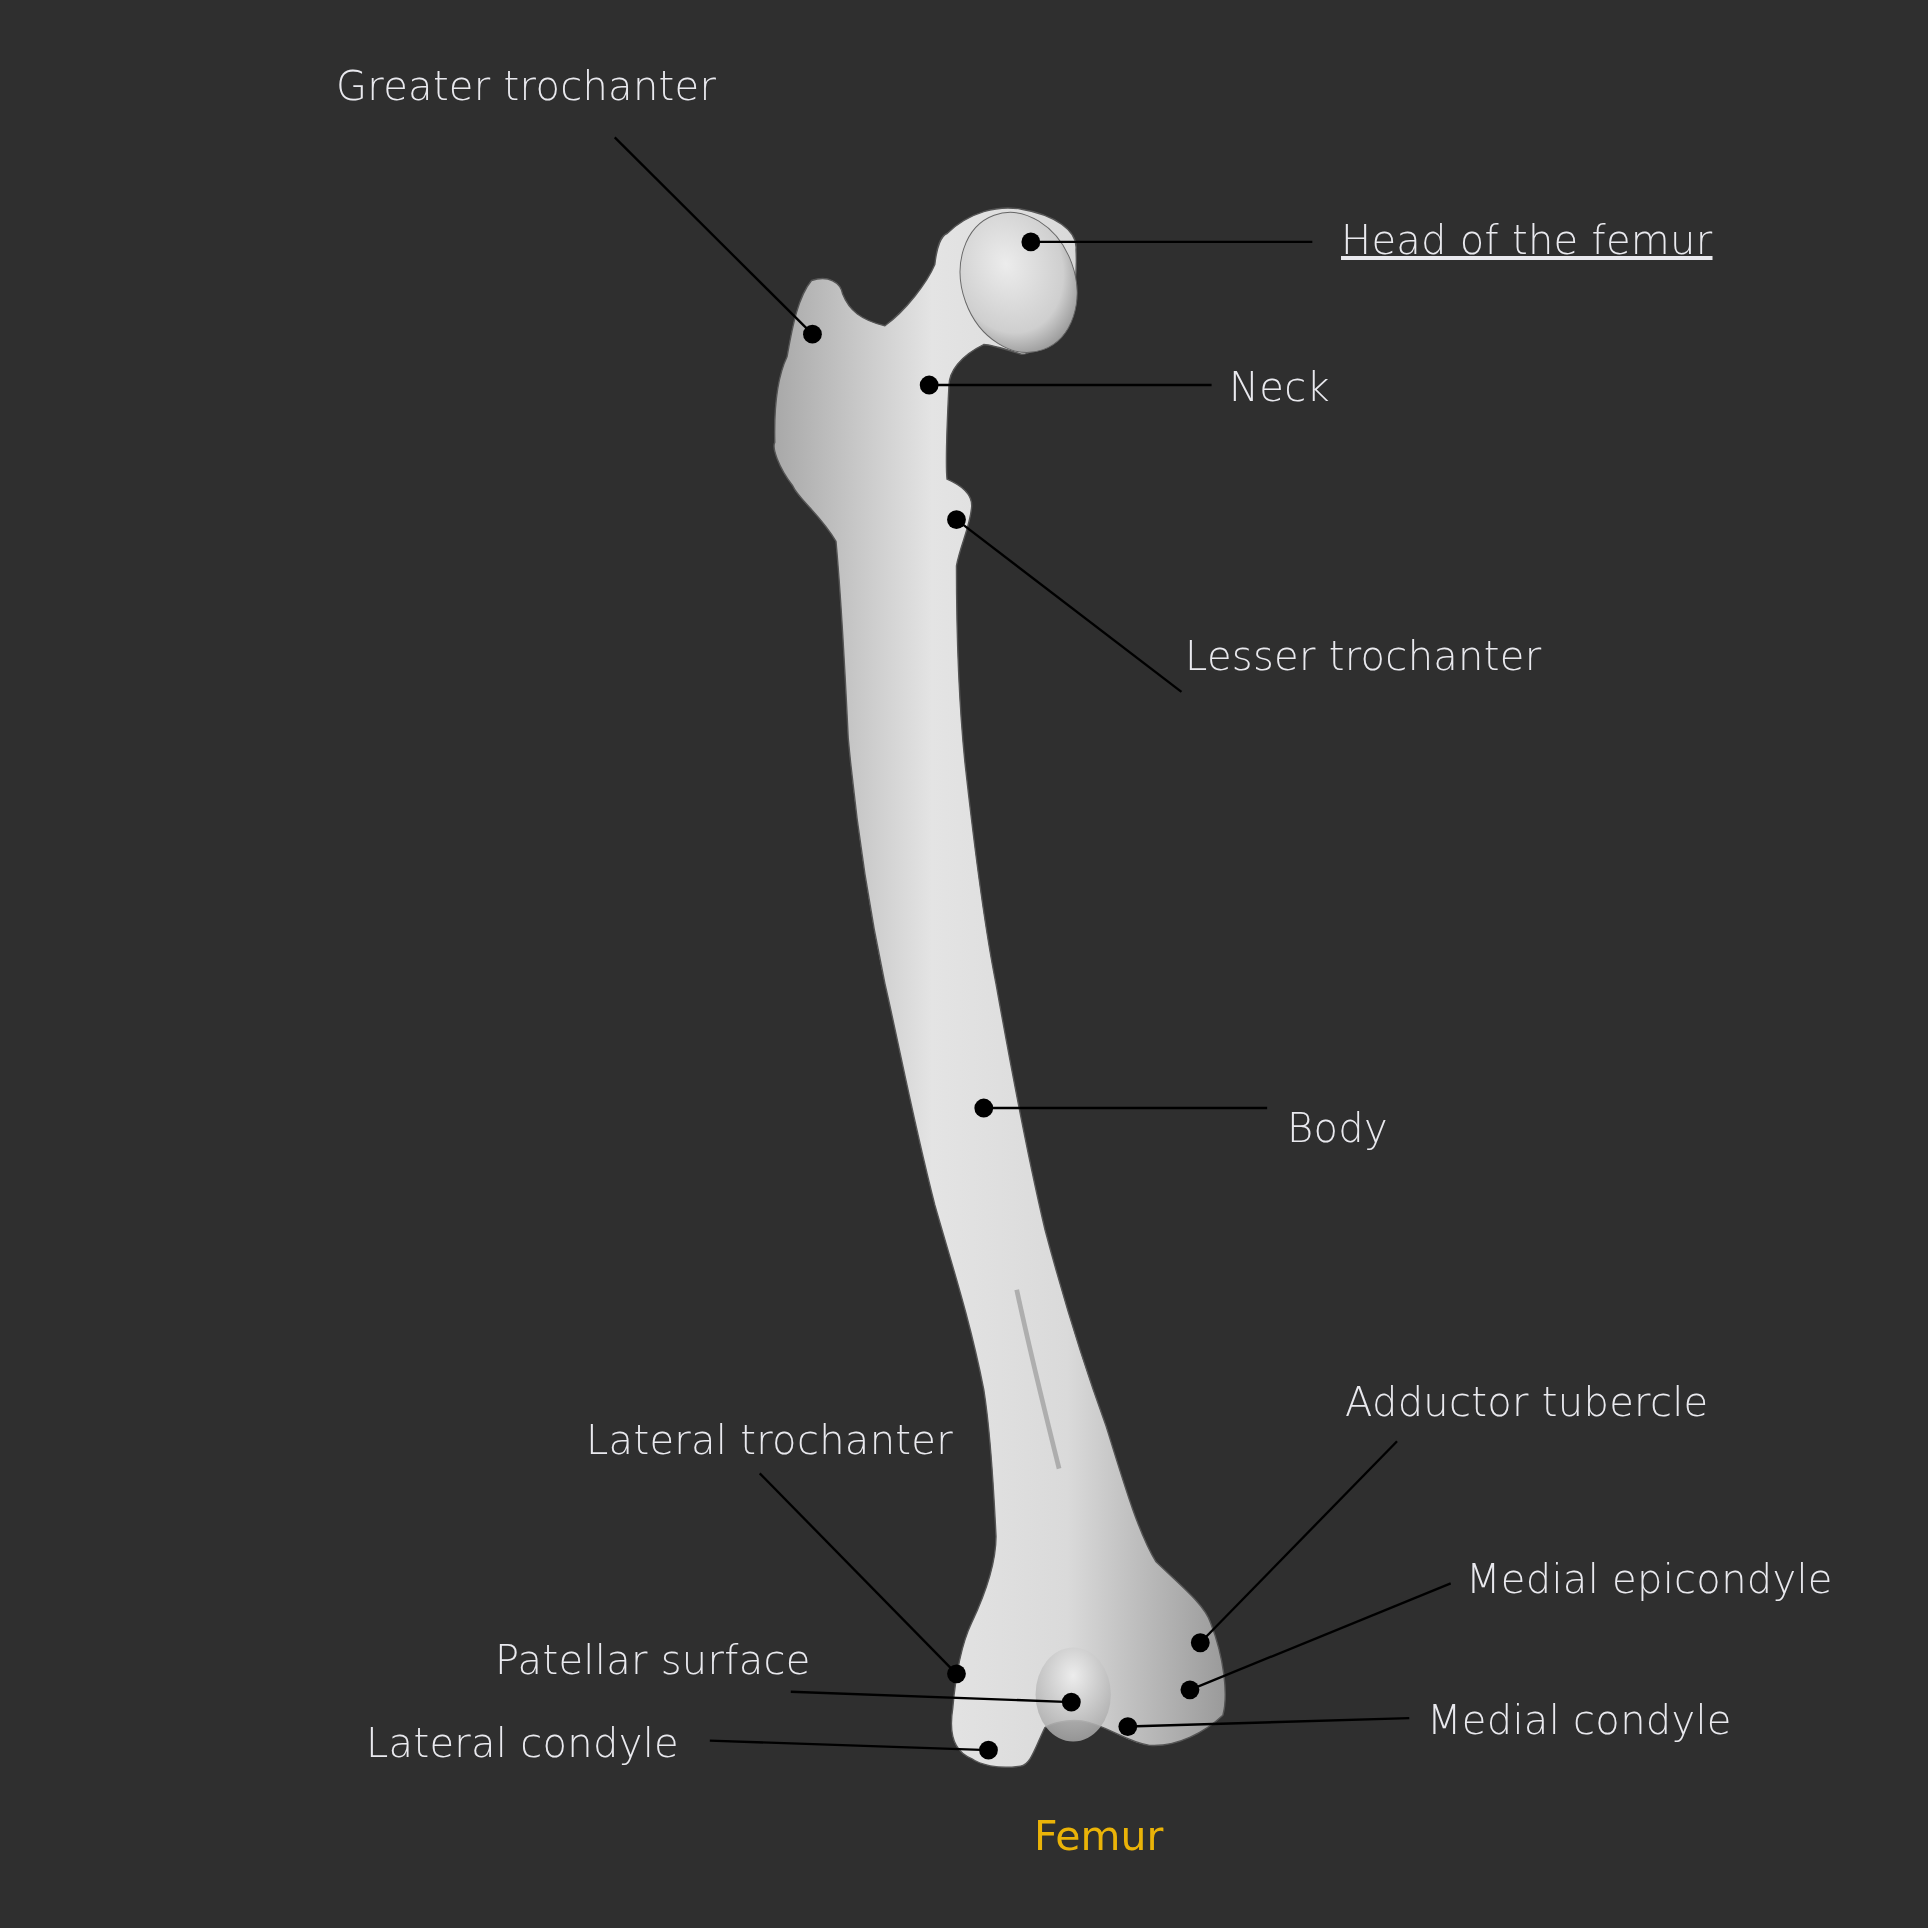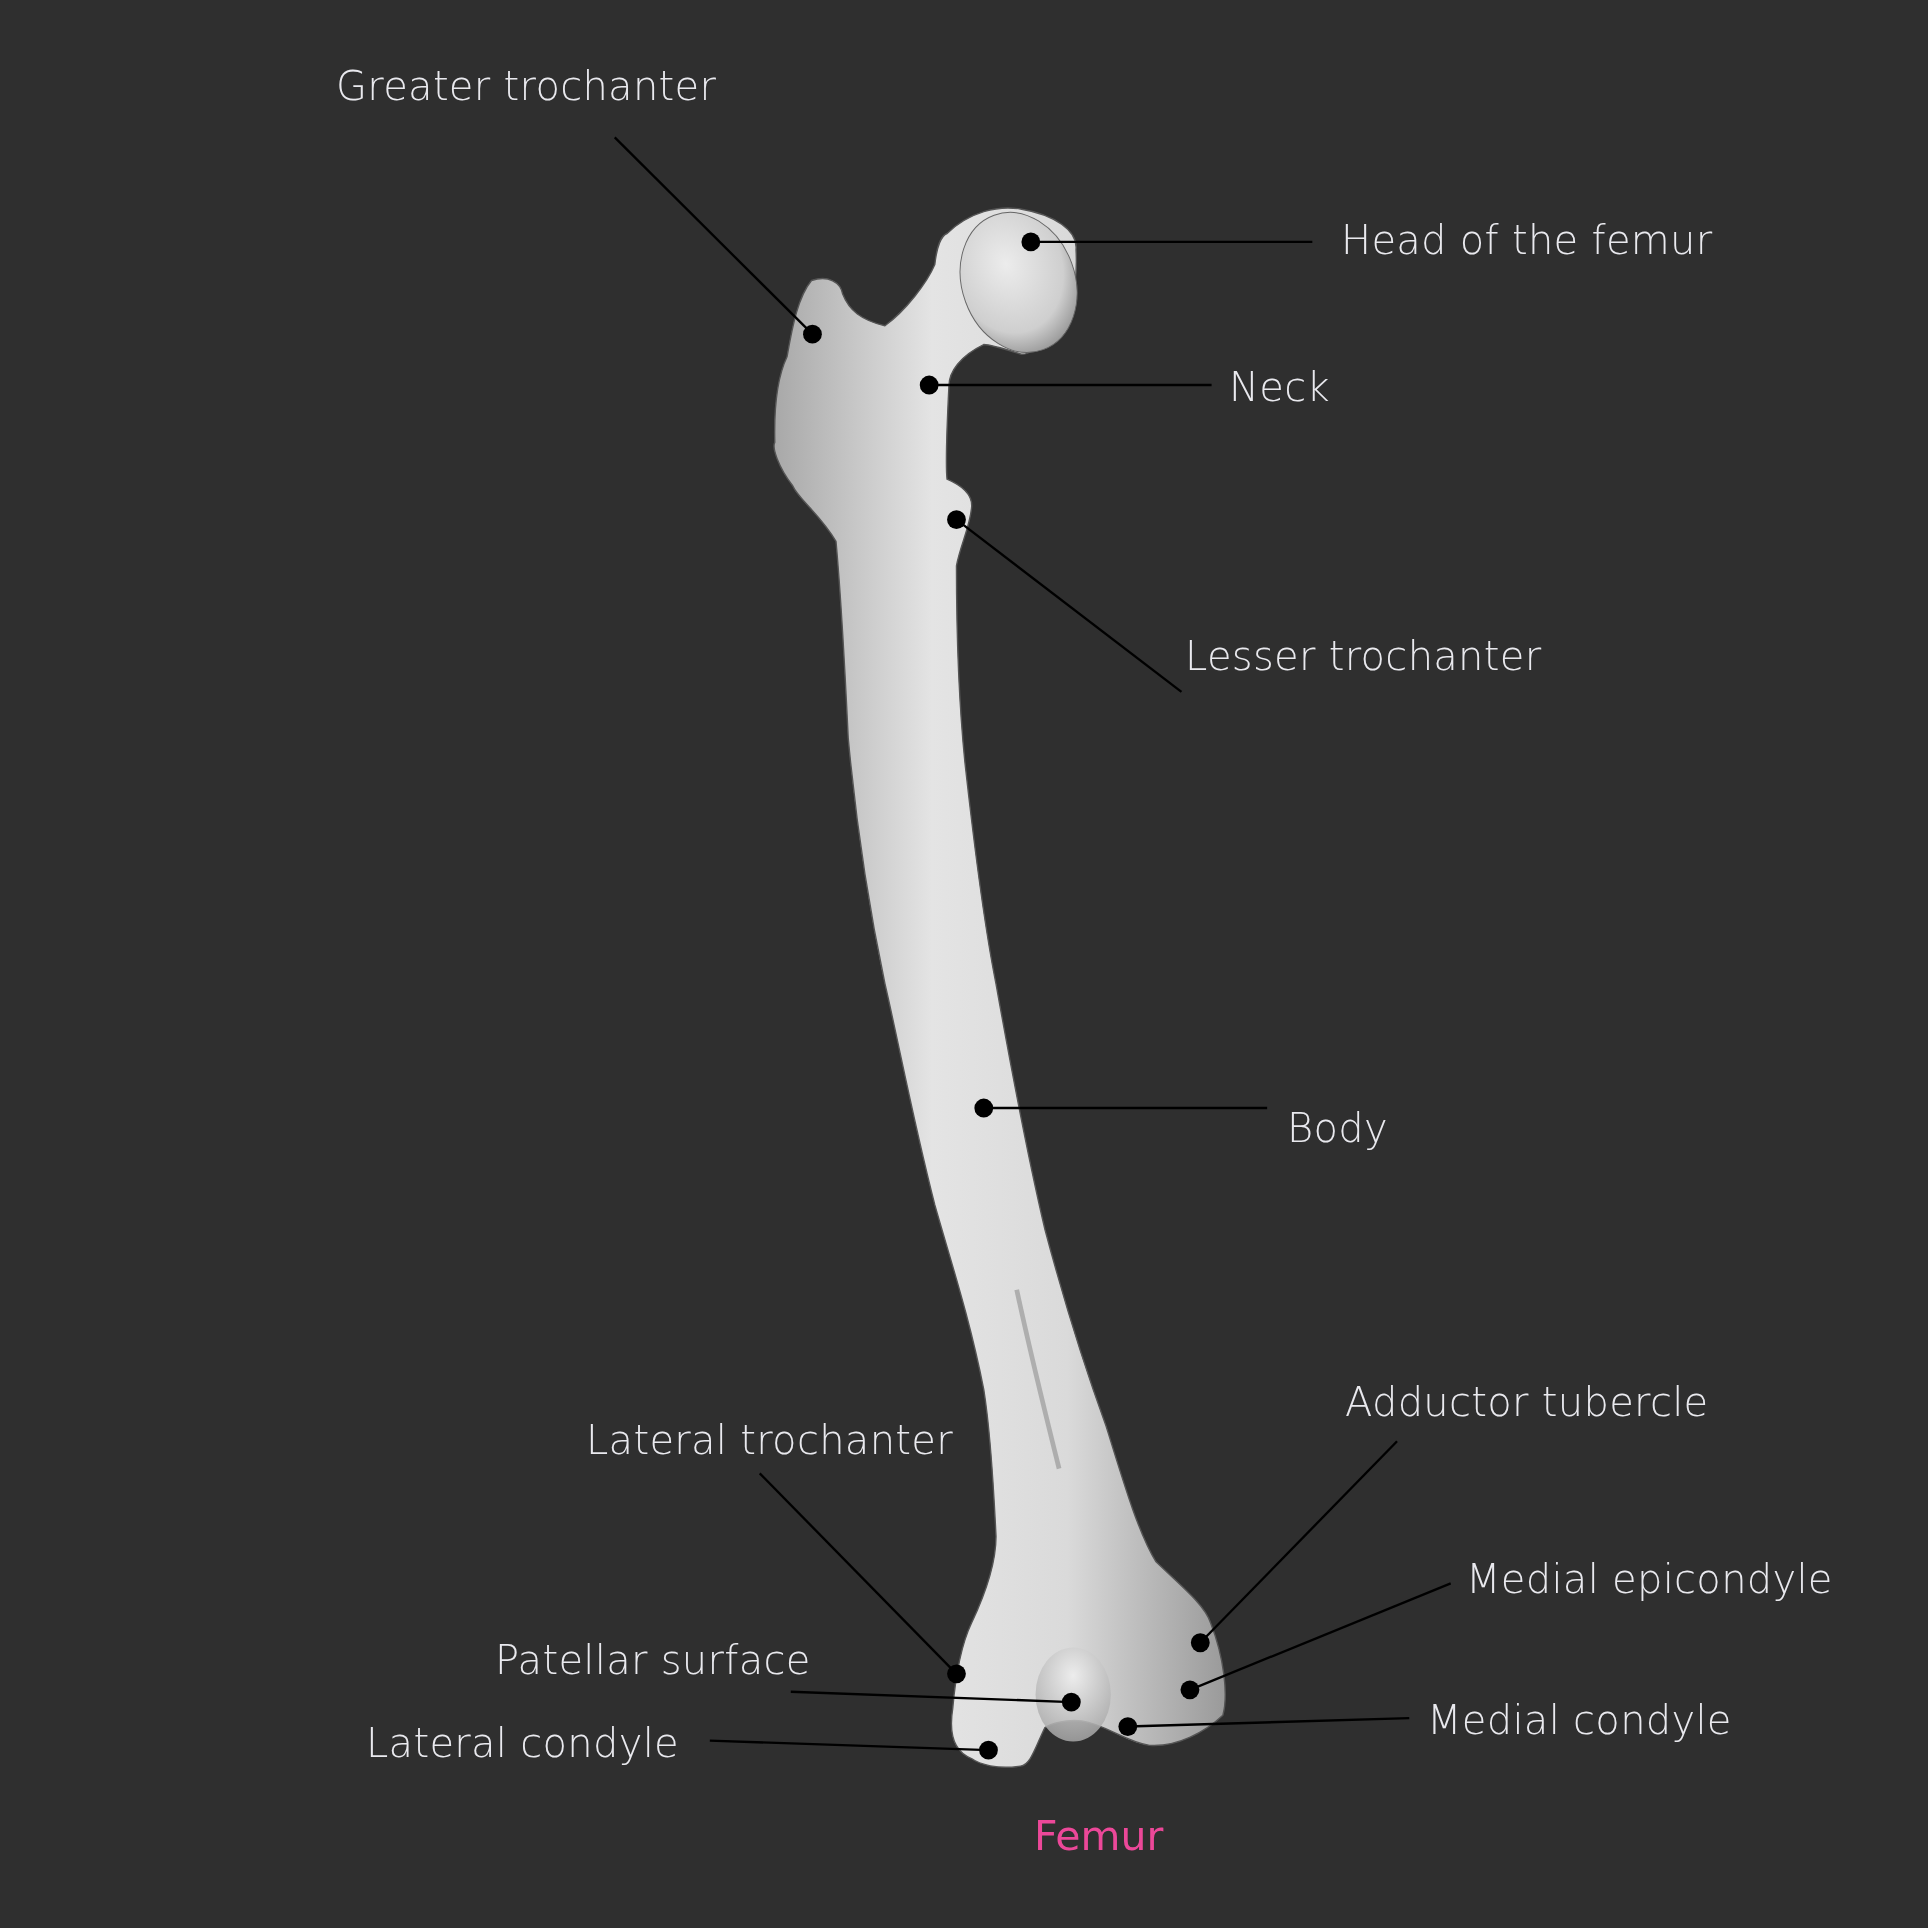--- a/index.html
+++ b/index.html
@@ -1,19 +1,19 @@
 <!DOCTYPE html>
 <html style="font-size:15px"><head>
 <meta charset="utf-8">
 <style>
   html, body { margin: 0; padding: 0; }
   body { width: 1928px; height: 1928px; background: #2f2f2f; overflow: hidden; position: relative; font-family: "DejaVu Sans", sans-serif; }
   #stage { position: absolute; left: 0; top: 0; width: 1610px; height: 1928px; }
   .label { position: absolute; color: #e9e9ee; font-size: 40px; font-weight: 300; letter-spacing: 0.3px; white-space: nowrap; line-height: 1; font-family: "DejaVu Sans", sans-serif; }
-  .title { position: absolute; color: #ec4899; font-size: 41px; line-height: 1; white-space: nowrap; font-family: "DejaVu Sans", sans-serif; }
+  .title { position: absolute; color: #eab308; font-size: 41px; line-height: 1; white-space: nowrap; font-family: "DejaVu Sans", sans-serif; }
 </style>
 </head>
 <body>
 
 <div id="stage">
   <svg id="art" width="1928" height="1928" viewBox="0 0 2048 2048" xmlns="http://www.w3.org/2000/svg">
     <defs>
       <linearGradient id="boneGrad" x1="0" y1="0" x2="1" y2="0">
         <stop offset="0" stop-color="#a8a8a8"></stop>
         <stop offset="0.35" stop-color="#e4e4e4"></stop>
@@ -97,21 +97,21 @@
         <circle cx="1264" cy="1795" r="10" fill="#000000"></circle>
         <circle cx="1198" cy="1834" r="10" fill="#000000"></circle>
         <circle cx="1016" cy="1778" r="10" fill="#000000"></circle>
         <circle cx="1138" cy="1808" r="10" fill="#000000"></circle>
         <circle cx="1050" cy="1859" r="10" fill="#000000"></circle>
       </g>
   </svg>
 
   <div id="labels">
       <div class="label" style="left: 336px; top: 66px;">Greater trochanter</div>
-      <div class="label" style="left: 1341px; top: 220px;">Head of the femur</div>
+      <div class="label" style="left: 1341px; top: 220px; text-decoration: underline;">Head of the femur</div>
       <div class="label" style="left: 1229px; top: 367px;">Neck</div>
       <div class="label" style="left: 1185px; top: 636px;">Lesser trochanter</div>
       <div class="label" style="left: 1287px; top: 1088px; margin-top: 20px;">Body</div>
       <div class="label" style="left: 1345px; top: 1382px;">Adductor tubercle</div>
       <div class="label" style="left: 1466px; top: 1559px;">Medial epicondyle</div>
       <div class="label" style="left: 1427px; top: 1700px;">Medial condyle</div>
       <div class="label" style="left: 586px; top: 1420px;">Lateral trochanter</div>
       <div class="label" style="left: 495px; top: 1640px;">Patellar surface</div>
       <div class="label" style="left: 366px; top: 1723px;">Lateral condyle</div>
     </div>

